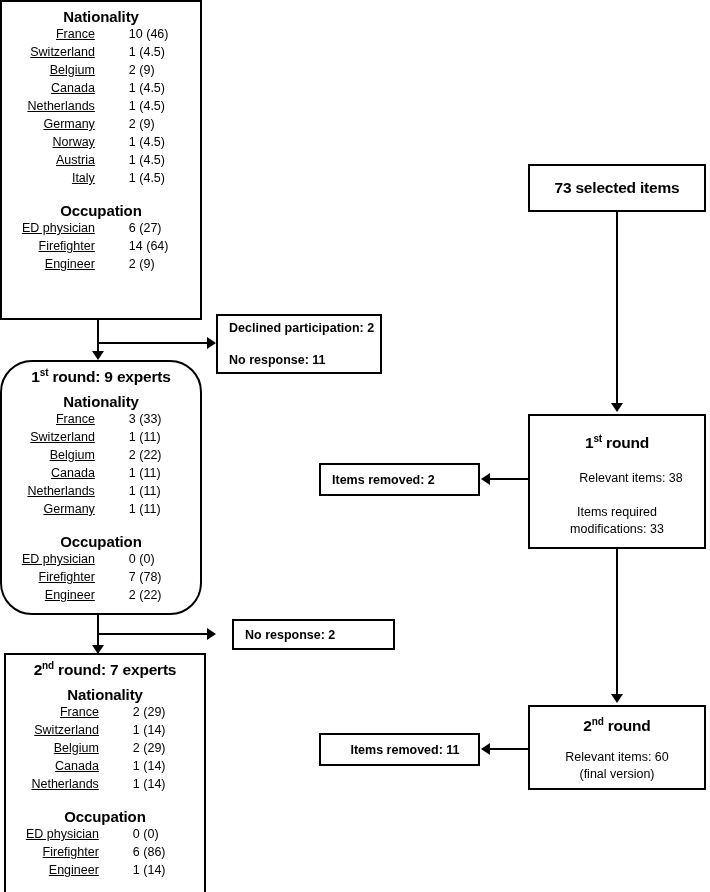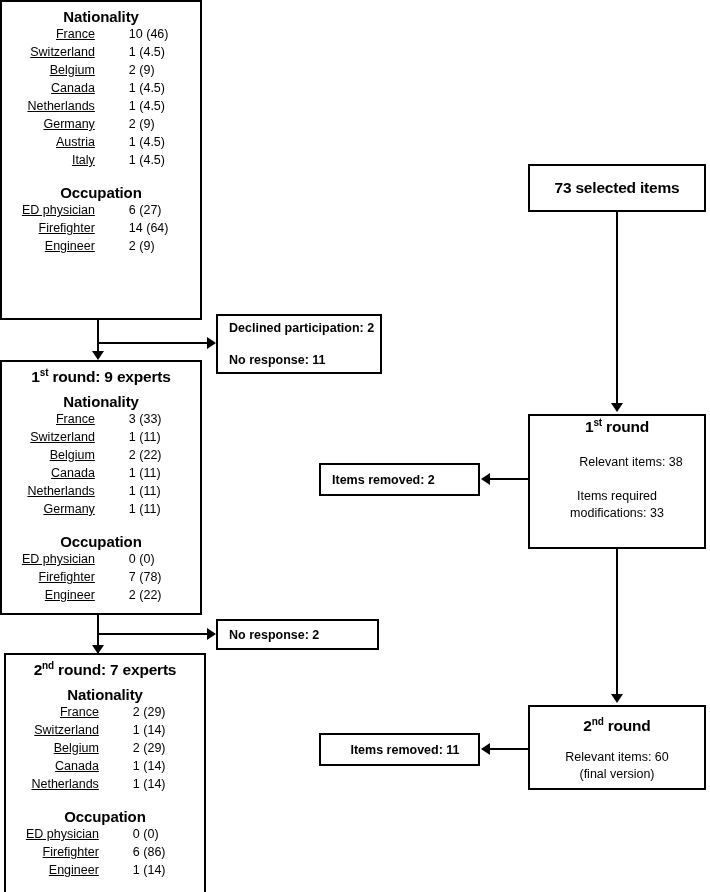--- a/index.html
+++ b/index.html
@@ -161,20 +161,24 @@
         </tr>
         <tr>
           <td class="stat-label">Netherlands</td>
           <td class="stat-value">1 (4.5)</td>
         </tr>
         <tr>
           <td class="stat-label">Germany</td>
           <td class="stat-value">2 (9)</td>
         </tr>
         <tr>
+          <td class="stat-label">Norway</td>
+          <td class="stat-value">1 (4.5)</td>
+        </tr>
+        <tr>
           <td class="stat-label">Austria</td>
           <td class="stat-value">1 (4.5)</td>
         </tr>
         <tr>
           <td class="stat-label">Italy</td>
           <td class="stat-value">1 (4.5)</td>
         </tr>
       </tbody>
     </table>
     <div class="gap-block"></div>
@@ -190,21 +194,21 @@
           <td class="stat-value">14 (64)</td>
         </tr>
         <tr>
           <td class="stat-label">Engineer</td>
           <td class="stat-value">2 (9)</td>
         </tr>
       </tbody>
     </table>
   </div>
 
-  <div class="box experts-panel" style="left:0px; top:360px; width:202px; height:255px;">
+  <div class="box experts-panel" style="left:0px; top:360px; width:202px; height:255px;border-radius:32px;">
     <div class="box-title"><span>1</span><sup>st</sup><span> round: 9 experts</span></div>
     <div class="section-head">Nationality</div>
     <table class="stat-table">
       <tbody>
         <tr>
           <td class="stat-label">France</td>
           <td class="stat-value">3 (33)</td>
         </tr>
         <tr>
           <td class="stat-label">Switzerland</td>
@@ -293,37 +297,37 @@
         </tr>
       </tbody>
     </table>
   </div>
 
   <div class="box note-box" style="left:216px; top:314px; width:166px; height:60px;">
     <div class="note-line">Declined participation: 2</div>
     <div class="note-line">No response: 11</div>
   </div>
 
-  <div class="box note-box" style="left:216px; top:619px; width:163px; height:31px;">
+  <div class="box note-box" style="left:232px; top:619px; width:163px; height:31px;">
     <div class="note-line">No response: 2</div>
   </div>
 
   <div class="box note-box" style="left:319px; top:463px; width:161px; height:33px;">
     <div class="note-line">Items removed: 2</div>
   </div>
 
   <div class="box note-box" style="left:319px; top:733px; width:161px; height:33px;text-align:center;">
     <div class="note-line">Items removed: 11</div>
   </div>
 
   <div class="box round-box" style="left:528px; top:164px; width:178px; height:48px; justify-content:center;">
     <div class="box-title">73 selected items</div>
   </div>
 
-  <div class="box round-box" style="left:528px; top:414px; width:178px; height:135px; padding-top:2px;">
+  <div class="box round-box" style="left:528px; top:414px; width:178px; height:135px; padding-top:18px;">
     <div class="box-title"><span>1</span><sup>st</sup><span> round</span></div>
     <div class="round-line" style="margin-top:18px;margin-left:28px;">Relevant items: 38</div>
     <div class="round-line" style="margin-top:17px;">Items required</div>
     <div class="round-line">modifications: 33</div>
   </div>
 
   <div class="box round-box" style="left:528px; top:705px; width:178px; height:85px; padding-top:10px;">
     <div class="box-title"><span>2</span><sup>nd</sup><span> round</span></div>
     <div class="round-line" style="margin-top:14px;">Relevant items: 60</div>
     <div class="round-line">(final version)</div>

